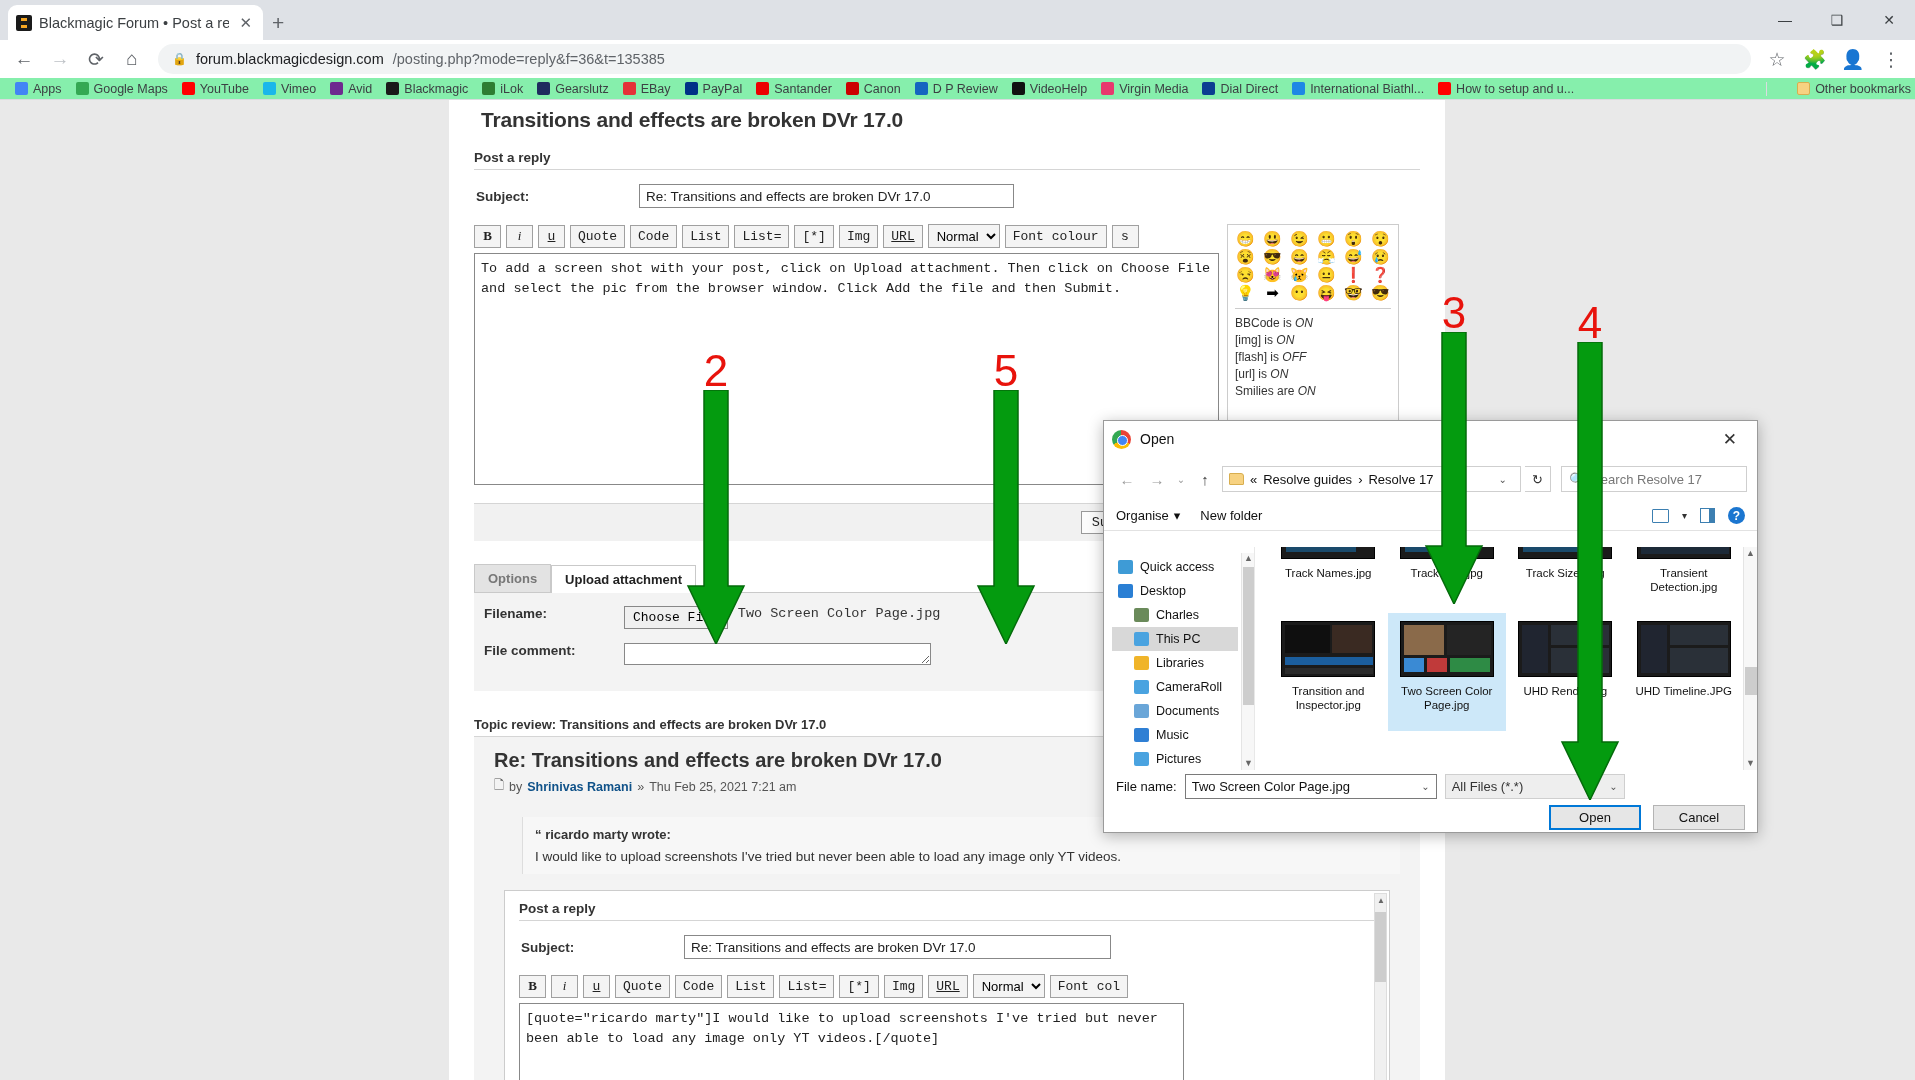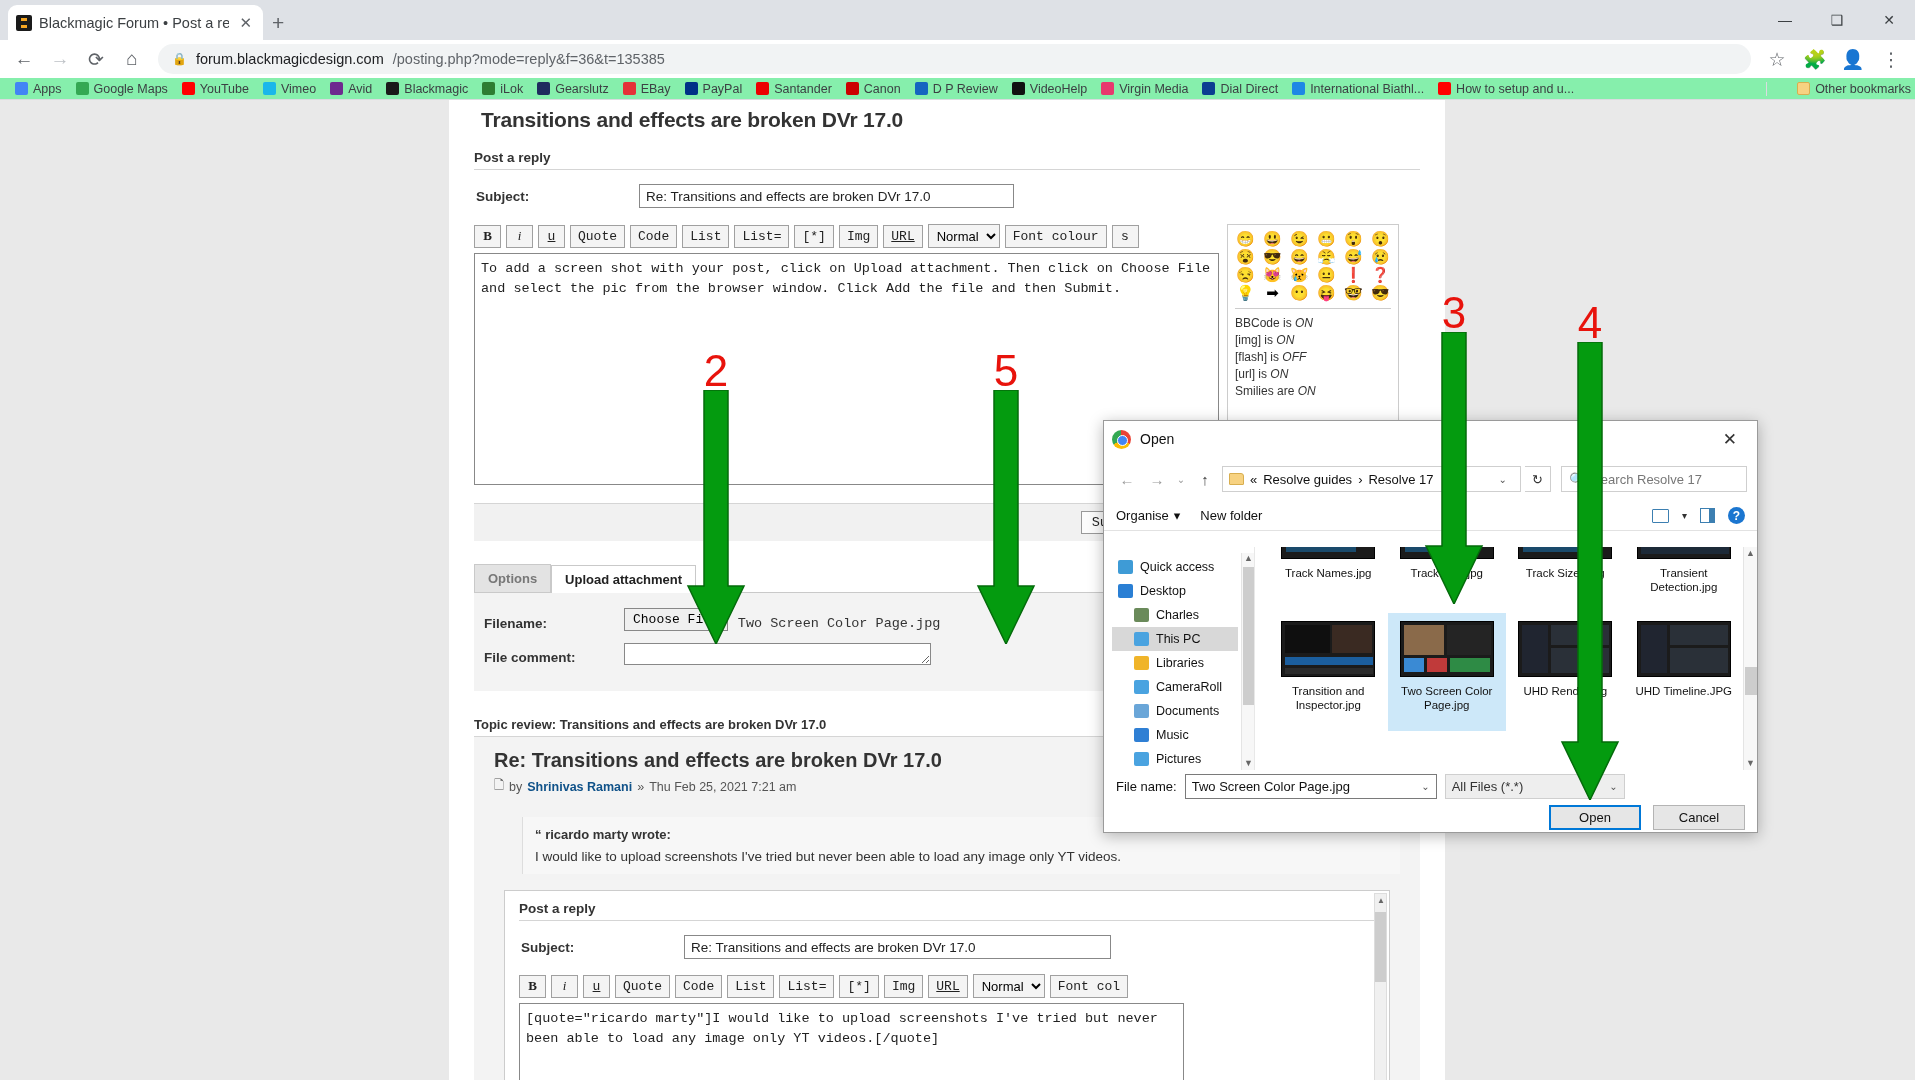--- a/index.html
+++ b/index.html
@@ -93,21 +93,21 @@
   .bbinfo i { font-style:italic; }
 
   .submitbar { margin:14px 25px 0 25px; background:#f1f1f1; border-top:1px solid #d5d5d5; height:38px; display:flex; align-items:center; justify-content:flex-end; gap:7px; padding-right:73px;}
   .sbtn { border:1px solid #999; background:#fcfcfc; font-size:13.5px; padding:3px 10px; cursor:pointer; font-family:"Liberation Mono", monospace; color:#222;}
 
   .tabs { margin:23px 25px 0 25px; display:flex; align-items:flex-end; border-bottom:1px solid #c9c9c9;}
   .utab { font-size:13px; font-weight:bold; padding:6px 13px; border:1px solid #c9c9c9; border-bottom:none; background:#e3e3e3; color:#777; cursor:pointer;}
   .utab.active { background:#fff; color:#222; position:relative; top:1px; }
 
   .upload { margin:0 25px; background:#f3f3f3; padding:13px 0 14px 0;}
-  .urow { display:flex; align-items:flex-end; margin-bottom:12px;}
+  .urow { display:flex; align-items:flex-start; margin-bottom:12px;}
   .ulabel { width:150px; font-size:13.5px; font-weight:bold; color:#333; padding-left:10px;}
   .choose { border:1px solid #888; background:#f0f0f0; font-size:13px; padding:3px 8px; font-family:"Liberation Mono", monospace; cursor:pointer;}
   .chosen { font-size:13.5px; color:#333; margin-left:10px; font-family:"Liberation Mono", monospace;}
   .addfile { border:1px solid #888; background:#f4f4f4; font-size:13px; padding:4px 9px; font-family:"Liberation Mono", monospace; cursor:pointer; margin-left:auto; margin-right:128px;}
   .ucomment { width:307px; height:22px; border:1px solid #888; background:#fff;}
 
   .treview { margin:26px 25px 0 25px; font-size:13px; font-weight:bold; color:#333; padding-bottom:4px; border-bottom:1px solid #d5d5d5;}
   .post { margin:0 25px; background:#f3f3f3; padding:12px 20px 16px 20px;}
   .post-title { font-size:20px; font-weight:bold; color:#333; }
   .post-meta { font-size:12.5px; color:#555; margin-top:4px; display:flex; align-items:center; gap:5px;}

